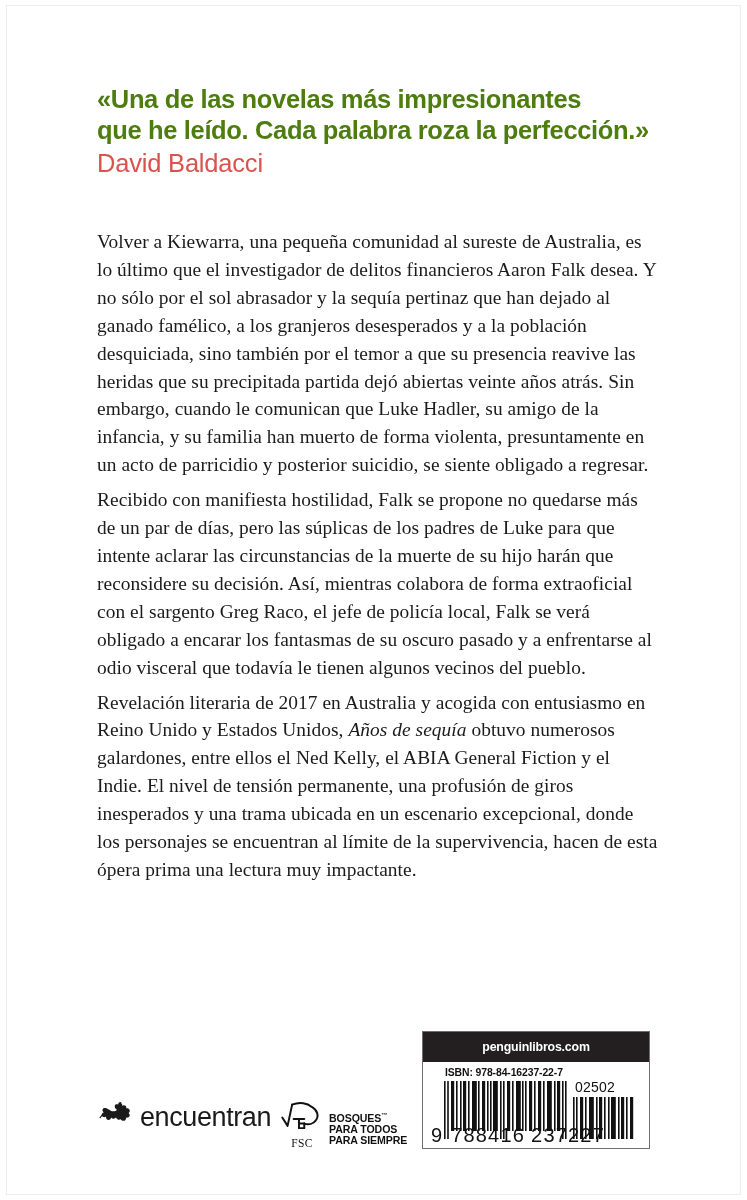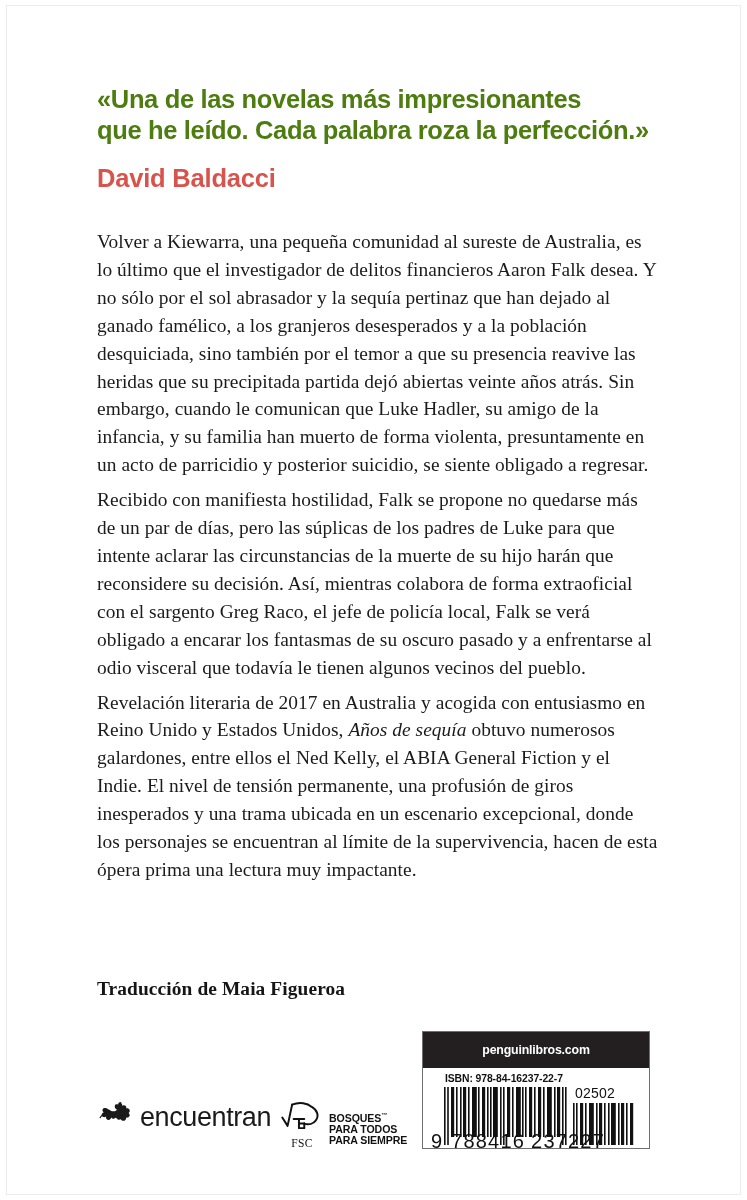--- a/index.html
+++ b/index.html
@@ -45,26 +45,26 @@
     font-family: "Liberation Sans", sans-serif;
     font-weight: bold;
     font-size: 25.5px;
     line-height: 31px;
     letter-spacing: -0.35px;
     color: #4d7c0f;
     white-space: nowrap;
   }
   .quote-attrib {
     font-family: "Liberation Sans", sans-serif;
-    font-weight: bold;
+    font-weight: normal;
     font-size: 25.5px;
     line-height: 31px;
     letter-spacing: -0.2px;
     color: #d8534c;
-    margin-top: 17px;
+    margin-top: 2px;
   }
 
   
   #synopsis {
     position: absolute;
     left: 97px;
     top: 228px;
     width: 562px;
   }
   #synopsis p {
@@ -151,21 +151,21 @@
     position: absolute;
     left: 422px;
     top: 1031px;
     width: 228px;
     height: 118px;
     background: #ffffff;
     border: 1px solid #6f6f6f;
     box-sizing: border-box;
   }
   #barcode-banner {
-    height: 36px;
+    height: 30px;
     background: #231f20;
     display: flex;
     align-items: center;
     justify-content: center;
   }
   #barcode-banner-text {
     font-family: "Liberation Sans", sans-serif;
     font-weight: bold;
     font-size: 12.4px;
     letter-spacing: -0.2px;
@@ -223,21 +223,20 @@
     <div class="quote-line">que he leído. Cada palabra roza la perfección.»</div>
     <div class="quote-attrib">David Baldacci</div>
   </div>
 
   <div id="synopsis">
     <p>Volver a Kiewarra, una pequeña comunidad al sureste de Australia, es lo último que el investigador de delitos financieros Aaron Falk desea. Y no sólo por el sol abrasador y la sequía pertinaz que han dejado al ganado famélico, a los granjeros desesperados y a la población desquiciada, sino también por el temor a que su presencia reavive las heridas que su precipitada partida dejó abiertas veinte años atrás. Sin embargo, cuando le comunican que Luke Hadler, su amigo de la infancia, y su familia han muerto de forma violenta, presuntamente en un acto de parricidio y posterior suicidio, se siente obligado a regresar.</p>
     <p>Recibido con manifiesta hostilidad, Falk se propone no quedarse más de un par de días, pero las súplicas de los padres de Luke para que intente aclarar las circunstancias de la muerte de su hijo harán que reconsidere su decisión. Así, mientras colabora de forma extraoficial con el sargento Greg Raco, el jefe de policía local, Falk se verá obligado a encarar los fantasmas de su oscuro pasado y a enfrentarse al odio visceral que todavía le tienen algunos vecinos del pueblo.</p>
     <p><span>Revelación literaria de 2017 en Australia y acogida con entusiasmo en Reino Unido y Estados Unidos, </span><i>Años de sequía</i><span> obtuvo numerosos galardones, entre ellos el Ned Kelly, el ABIA General Fiction y el Indie. El nivel de tensión permanente, una profusión de giros inesperados y una trama ubicada en un escenario excepcional, donde los personajes se encuentran al límite de la supervivencia, hacen de esta ópera prima una lectura muy impactante.</span></p>
   </div>
 
-  <div id="translator">Traducción de Maia Figueroa</div>
 
   <div id="publisher-logo">
     <span>
       <svg class="lizard" width="36" height="34" viewBox="0 0 100 95" aria-hidden="true">
         <path fill="#1a1a1a" d="M63.5 6.5c-3.1-1.6-6.6-1.2-8.6 1.1-1.1 1.3-1.6 3-1.5 4.8-1.9-.9-4-1.1-5.8-.4-2.5 1-4 3.4-4 6.3 0 2.5 1.1 4.9 3 6.7 1.3 1.2 2.8 2 4.4 2.5-1.5 1.3-3.3 2.3-5.4 3-3.6 1.2-7.6 1.1-11.4-.1-3.1-1-6-2.6-8.8-4.3-2.2-1.3-4.4-2.7-6.8-3.4-2.6-.8-5.1-.6-7 .9-1.9 1.5-2.6 3.9-2 6.2.5 2 1.9 3.6 3.6 4.6-1.9.4-3.6 1.4-4.7 3-1.4 2-1.6 4.5-.6 6.6 1 2.1 3.1 3.5 5.5 3.8 2.2.3 4.4-.4 6.2-1.6-.5 1.9-.4 3.9.4 5.6 1 2.2 3 3.7 5.3 4 2.1.3 4.2-.4 5.8-1.8 1.4-1.3 2.2-3 2.4-4.9 1.3 1.6 3.1 2.8 5.2 3.2 3.2.6 6.4-.6 8.4-3.1 1.1 2.2 2.9 4 5.2 5 2.6 1.2 5.5 1.1 8-.2 1.2 2 3.1 3.5 5.4 4 2.8.7 5.7-.1 7.7-2.1 1.8-1.8 2.6-4.3 2.2-6.8 2.2.6 4.5.3 6.4-.9 2.3-1.4 3.6-3.8 3.5-6.4-.1-2.3-1.3-4.4-3.2-5.7 1.8-1.1 3-2.9 3.3-5 .4-2.7-.8-5.3-3.1-6.8-2-1.3-4.4-1.5-6.6-.8.6-2 .3-4.1-.8-5.8-1.4-2.2-3.9-3.4-6.5-3.1-1.5.2-2.9.8-4 1.8.4-2.3-.2-4.7-1.8-6.4-.8-.9-1.8-1.5-2.9-2z"></path>
         <path fill="#1a1a1a" d="M20 33c-4.5 1.6-9.3 4.5-13.4 8.6-2.5 2.5-4.5 5.3-5.8 8.2l3.1 1.4c1.1-2.5 2.9-5 5.1-7.2 3.6-3.6 7.9-6.2 11.8-7.6L20 33z"></path>
       </svg>
     </span>
     <span id="publisher-wordmark">encuentran</span>
   </div>

